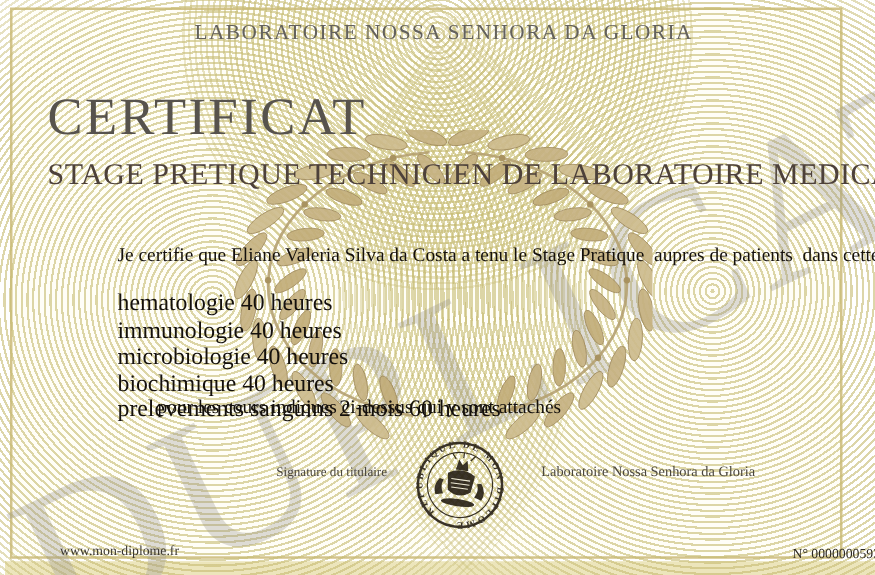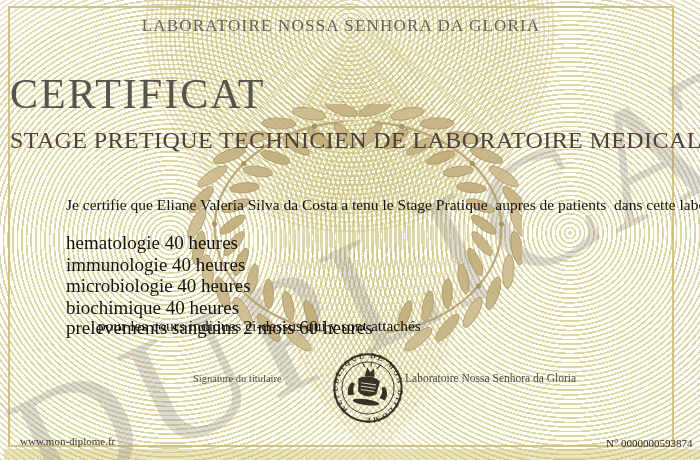--- a/index.html
+++ b/index.html
@@ -16,21 +16,21 @@
   .disk-left{left:-140px;top:-68px;width:600px;height:600px;}
   .disk-right{left:260px;top:-75px;width:600px;height:600px;}
   .disk-top{left:135px;top:-185px;width:410px;height:410px;}
 
   .watermark{position:absolute;left:50px;top:362px;z-index:2;font-size:165px;line-height:165px;
              letter-spacing:6px;color:rgba(150,147,139,0.32);white-space:nowrap;
              transform:rotate(-26deg);transform-origin:0 100%;}
 
   .wreath{position:absolute;left:172px;top:96px;width:340px;height:250px;z-index:3;}
 
-  .txt{position:absolute;z-index:5;color:#14100c;}
+  .txt{position:absolute;z-index:5;color:#14100c;padding-left:28px;}
   .issuer{left:0;right:0;top:8px;text-align:center;font-size:17px;letter-spacing:1.2px;color:#63615c;}
   .title{left:0;right:0;top:62px;text-align:left;font-size:42px;letter-spacing:2px;color:#57534d;}
   .subtitle{left:0;right:0;top:119px;text-align:center;font-size:24px;letter-spacing:0.4px;
             color:#4d413a;white-space:nowrap;}
   .certify{left:56px;top:188px;font-size:15.5px;white-space:pre;}
   .courses{left:56px;top:224px;font-size:19px;line-height:21.6px;}
   .overlap-front{left:56px;top:309px;font-size:19px;white-space:nowrap;}
   .overlap-back{left:88px;top:309px;font-size:15.5px;white-space:nowrap;}
   .sig-left{left:150px;top:365px;font-size:10.5px;color:#4a463f;margin-left:33px;}
   .sig-right{left:395px;top:364px;font-size:11.5px;color:#4a463f;}

